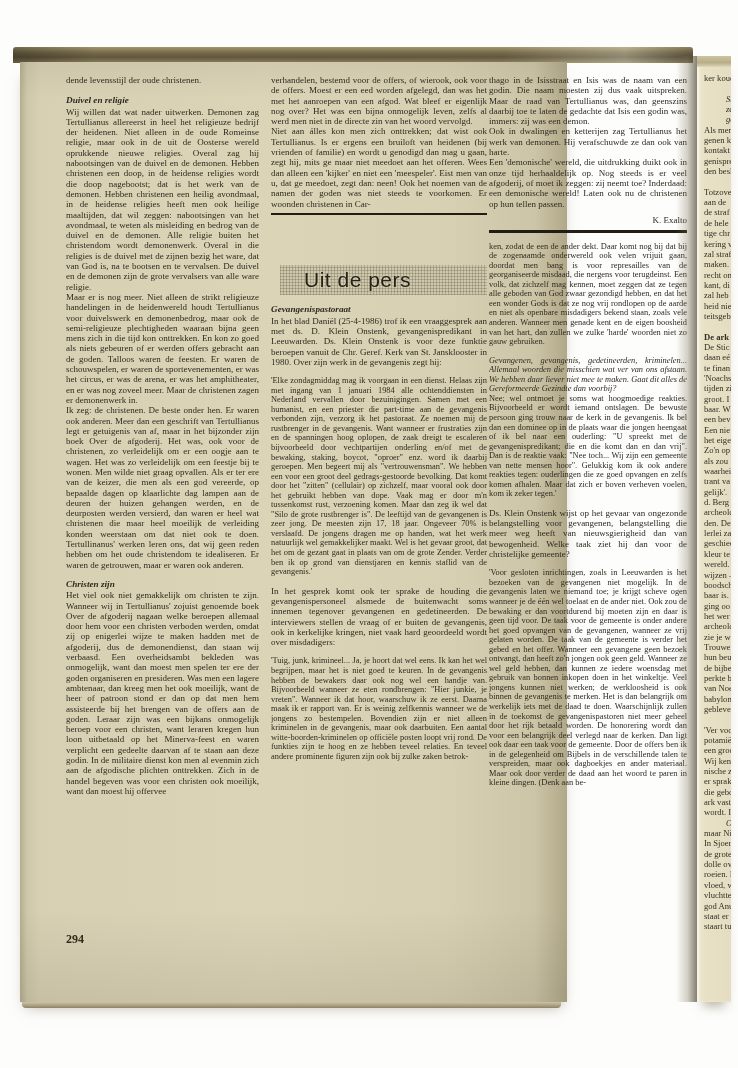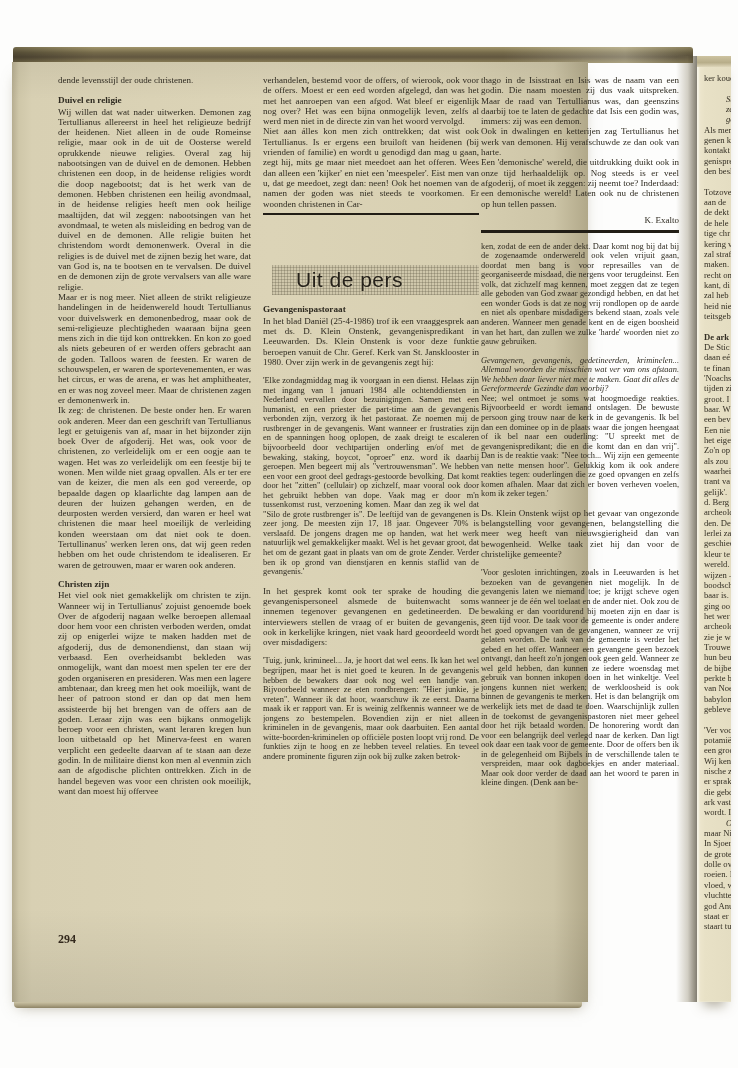--- a/index.html
+++ b/index.html
@@ -10,26 +10,25 @@
     color:#2e2a20;
   }
   .book-top{
     position:absolute;left:13px;top:47px;width:680px;height:16px;
     border-radius:3px 3px 0 0;
     background:
       linear-gradient(90deg, rgba(0,0,0,.28) 0%, rgba(0,0,0,0) 12%, rgba(0,0,0,0) 72%, rgba(255,255,240,.28) 90%, rgba(0,0,0,.15) 100%),
       linear-gradient(180deg,#a2966c 0%,#756a4a 35%,#625740 62%,#8d8159 100%);
   }
   .page-left{
-    position:absolute;left:12px;top:62px;width:547px;height:940px;
+    position:absolute;left:20px;top:62px;width:547px;height:940px;
     background:
       linear-gradient(180deg, rgba(0,0,0,.05) 0%, rgba(0,0,0,0) 4%, rgba(0,0,0,0) 90%, rgba(0,0,0,.08) 100%),
       linear-gradient(90deg,#b6ad90 0px,#cfc7a9 7px,#d8d0b3 20px,#dcd4b7 45%,#d8d0b2 78%,#cdc5a7 94%,#b1a889 100%);
     box-shadow:0 10px 14px -6px rgba(110,100,70,.55);
-    padding-left:29px;
   }
   .page-left::after{
     content:'';position:absolute;left:2px;right:6px;bottom:-6px;height:6px;
     background:linear-gradient(180deg,#cbc3a5,#a99f80 60%,#8c8265);
     border-radius:0 0 4px 4px;
   }
   .gutter{
     position:absolute;left:676px;top:56px;width:21px;height:946px;
     background:linear-gradient(90deg, rgba(120,110,80,0) 0%, rgba(120,110,80,.32) 55%, rgba(82,74,52,.55) 85%, rgba(58,52,36,.62) 100%);
   }
@@ -45,21 +44,21 @@
   }
   .col{position:absolute;overflow:hidden;}
   .col1{left:46px;top:13px;width:193px;height:866px;}
   .col2{left:251px;top:13px;width:216px;height:914px;}
   .col3{left:469px;top:13px;width:198px;height:914px;}
   p{margin:0;}
   .reg{font-size:9px;line-height:10.3px;text-align:justify;}
   .sm{font-size:8.4px;line-height:9.55px;text-align:justify;}
   .italic{font-style:italic;}
   .gap{margin-top:9px;}
-  h3{font-size:9.2px;line-height:10.3px;margin:9px 0 1px 0;font-weight:bold;}
+  h3{font-size:9.2px;line-height:10.3px;margin:9px 0 1px 0;font-weight:bold;font-style:italic;}
   h3.first{margin-top:10px;}
   .rule{height:2.5px;background:#211d15;margin-top:4px;}
   .sig{font-size:9px;line-height:10.3px;text-align:right;margin-top:6px;font-weight:500;}
   .rule-after-sig{margin-top:5px;}
   .pers-box{
     margin-top:50px;height:30px;line-height:30px;
     background-color:#cfc7ab;
     background-image:
       repeating-linear-gradient(0deg, rgba(88,82,62,.28) 0 1px, transparent 1px 3px),
       repeating-linear-gradient(90deg, rgba(88,82,62,.28) 0 1px, transparent 1px 3px);
@@ -139,21 +138,21 @@
       <div class="sliver-line italic">ze zelf ve</div>
       <div class="sliver-line italic">geeft u z</div>
       <div class="sliver-line">Als men</div>
       <div class="sliver-line">genen k</div>
       <div class="sliver-line">kontakt</div>
       <div class="sliver-line">genispre</div>
       <div class="sliver-line">den besl</div>
       <div class="sliver-line">&nbsp;</div>
       <div class="sliver-line">Totzove</div>
       <div class="sliver-line">aan de</div>
-      <div class="sliver-line">de dekt</div>
+      <div class="sliver-line">de straf</div>
       <div class="sliver-line">de hele</div>
       <div class="sliver-line">tige chr</div>
       <div class="sliver-line">kering v</div>
       <div class="sliver-line">zal straf</div>
       <div class="sliver-line">maken.</div>
       <div class="sliver-line">recht on</div>
       <div class="sliver-line">kant, di</div>
       <div class="sliver-line">zal heb</div>
       <div class="sliver-line">heid nie</div>
       <div class="sliver-line">teitsgeb</div>

